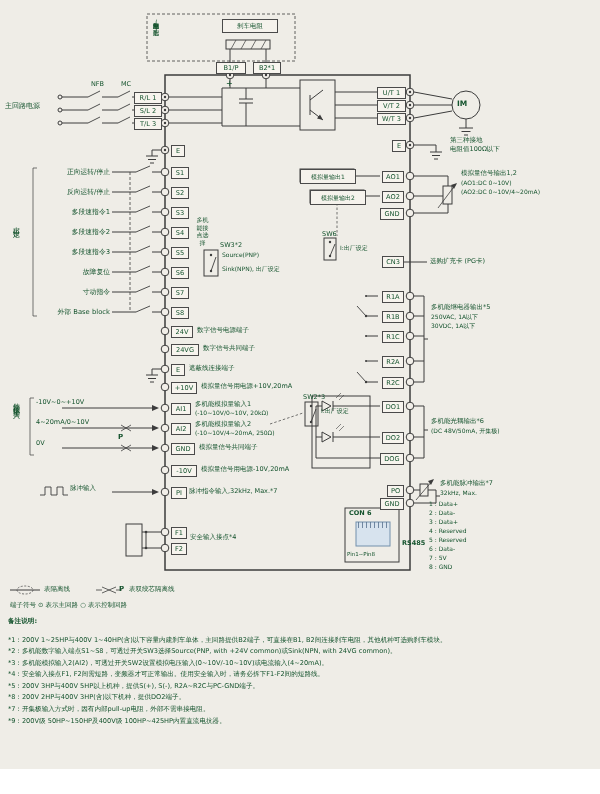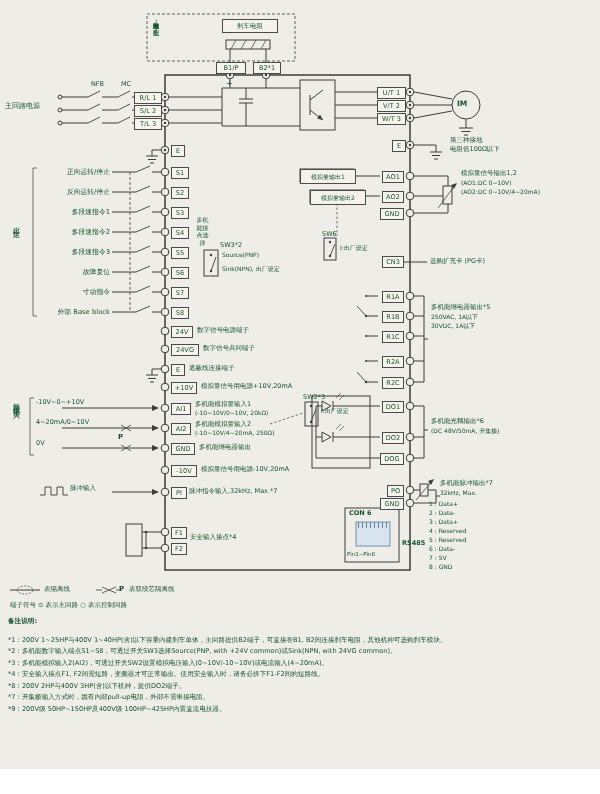--- a/index.html
+++ b/index.html
@@ -257,21 +257,21 @@
   <div class="lb s65" style="left:36px;top:419px">4~20mA/0~10V</div>
   <div class="lb s65" style="left:36px;top:440px">0V</div>
   <div class="lb b" style="left:118px;top:433px">P</div>
   <div class="tb" style="left:171px;top:403px;width:16px">AI1</div>
   <div class="lb s65" style="left:195px;top:401px">多机能模拟量输入1</div>
   <div class="lb s6" style="left:195px;top:410px">(-10~10V/0~10V, 20kΩ)</div>
   <div class="tb" style="left:171px;top:423px;width:16px">AI2</div>
   <div class="lb s65" style="left:195px;top:421px">多机能模拟量输入2</div>
   <div class="lb s6" style="left:195px;top:430px">(-10~10V/4~20mA, 250Ω)</div>
   <div class="tb" style="left:171px;top:443px;width:20px">GND</div>
-  <div class="lb s65" style="left:199px;top:444px">多机能继电器输出</div>
+  <div class="lb s65" style="left:199px;top:444px">模拟量信号共同端子</div>
   <div class="tb" style="left:171px;top:465px;width:22px">-10V</div>
   <div class="lb s65" style="left:201px;top:466px">模拟量信号用电源-10V,20mA</div>
   <div class="lb s65" style="left:303px;top:394px">SW2*3</div>
   <div class="lb s6" style="left:321px;top:408px">I:出厂设定</div>
 
   <div class="lb s65" style="left:70px;top:485px">脉冲输入</div>
   <div class="tb" style="left:171px;top:487px;width:12px">PI</div>
   <div class="lb s65" style="left:189px;top:488px">脉冲指令输入,32kHz, Max.*7</div>
   <div class="tb" style="left:171px;top:527px;width:12px">F1</div>
   <div class="tb" style="left:171px;top:543px;width:12px">F2</div>
@@ -322,18 +322,19 @@
   <div class="lb b" style="left:119px;top:585px">P</div>
   <div class="lb s65" style="left:129px;top:586px">表双绞芯隔离线</div>
   <div class="lb s65" style="left:10px;top:602px">端子符号  ⊙ 表示主回路  ○ 表示控制回路</div>
 
   <div class="notes">
     <div class="hd">备注说明:</div>
     <div>*1 : 200V 1~25HP与400V 1~40HP(含)以下容量内建刹车单体，主回路提供B2端子，可直接在B1, B2间连接刹车电阻，其他机种可选购刹车模块。</div>
     <div>*2 : 多机能数字输入端点S1~S8，可透过开关SW3选择Source(PNP, with +24V common)或Sink(NPN, with 24VG common)。</div>
     <div>*3 : 多机能模拟输入2(AI2)，可透过开关SW2设置模拟电压输入(0~10V/-10~10V)或电流输入(4~20mA)。</div>
     <div>*4 : 安全输入接点F1, F2间需短路，变频器才可正常输出。使用安全输入时，请务必拆下F1-F2间的短路线。</div>
+    <div>*5 : 200V 3HP与400V 5HP以上机种，提供S(+), S(-), R2A~R2C与PC-GND端子。</div>
     <div>*8 : 200V 2HP与400V 3HP(含)以下机种，提供DO2端子。</div>
     <div>*7 : 开集极输入方式时，因有内部pull-up电阻，外部不需串接电阻。</div>
     <div>*9 : 200V级 50HP~150HP及400V级 100HP~425HP内置直流电抗器。</div>
   </div>
 
 </div>
 
 </body></html>

